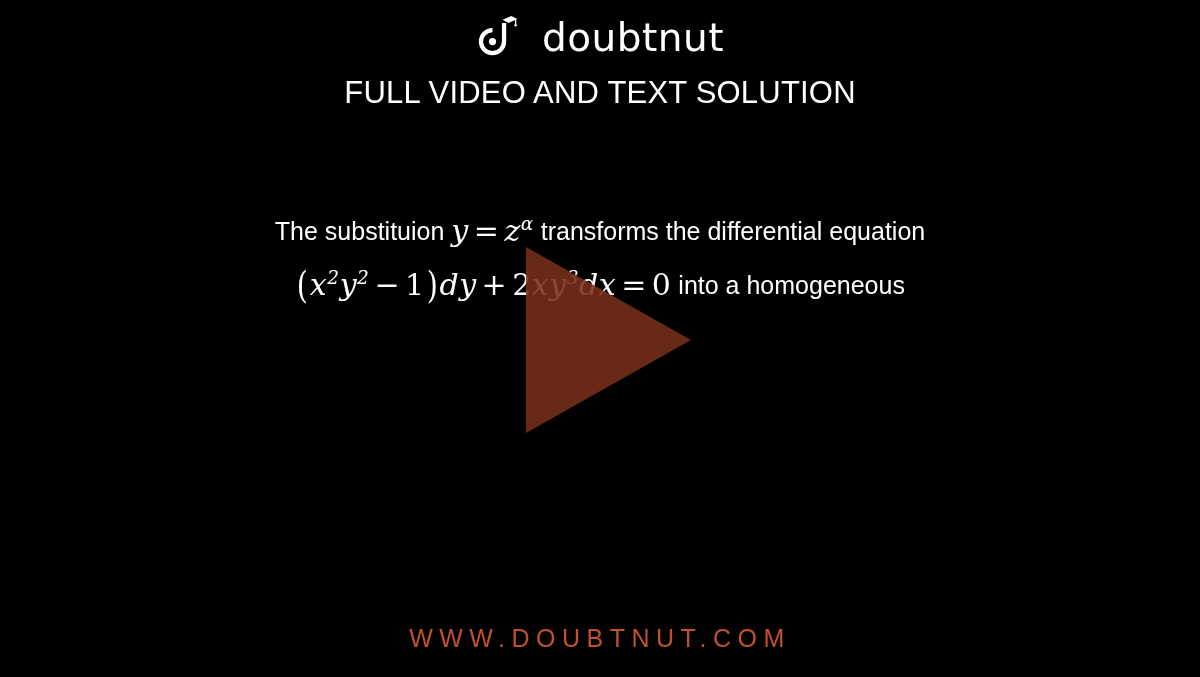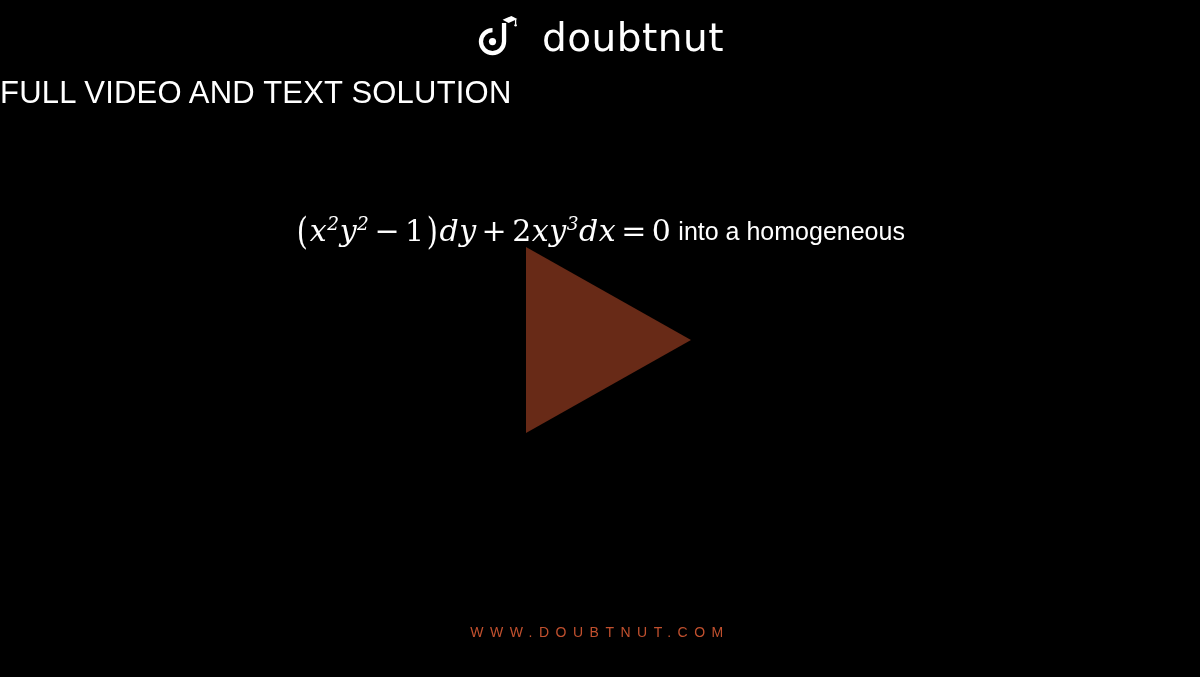--- a/index.html
+++ b/index.html
@@ -43,20 +43,21 @@
     position: relative;
     top: 1px;
   }
 
   
   .heading {
     position: absolute;
     top: 74px;
     left: 0;
     width: 1200px;
+    text-align: center;
     font-size: 31px;
     line-height: 38px;
     letter-spacing: 0.2px;
     color: #ffffff;
     font-weight: 400;
   }
 
   
   .question-block {
     position: absolute;
@@ -121,21 +122,21 @@
     opacity: 0.88;
   }
 
   
   .footer-url {
     position: absolute;
     top: 624px;
     left: 0;
     width: 1200px;
     text-align: center;
-    font-size: 14px;
+    font-size: 25px;
     letter-spacing: 6.5px;
     color: #c1502e;
     font-weight: 400;
   }
 </style>
 </head>
 <body>
 
 <div class="logo-row">
   <span class="logo-mark">
@@ -151,20 +152,21 @@
       <circle cx="39.6" cy="11.2" r="1.2" fill="#ffffff"></circle>
     </svg>
   </span>
   <span class="logo-word">doubtnut</span>
 </div>
 
 <div class="heading">FULL VIDEO AND TEXT SOLUTION</div>
 
 <div class="question-block">
 
+  <span class="ln"><span>The substituion </span><span class="mjx"><span>y</span><span class="op">=</span><span>z</span><sup>α</sup></span><span> transforms the differential equation</span></span>
 
   <span class="ln"><span class="mjx"><span class="paren">(</span><span>x</span><sup>2</sup><span>y</span><sup>2</sup><span class="op">−</span><span class="num">1</span><span class="paren">)</span><span>dy</span><span class="op">+</span><span class="num">2</span><span>x</span><span>y</span><sup>3</sup><span>dx</span><span class="op">=</span><span class="num">0</span></span><span> into a homogeneous</span></span>
 
 
 </div>
 
 <div class="play-overlay">
   <div class="play-triangle"></div>
 </div>
 

